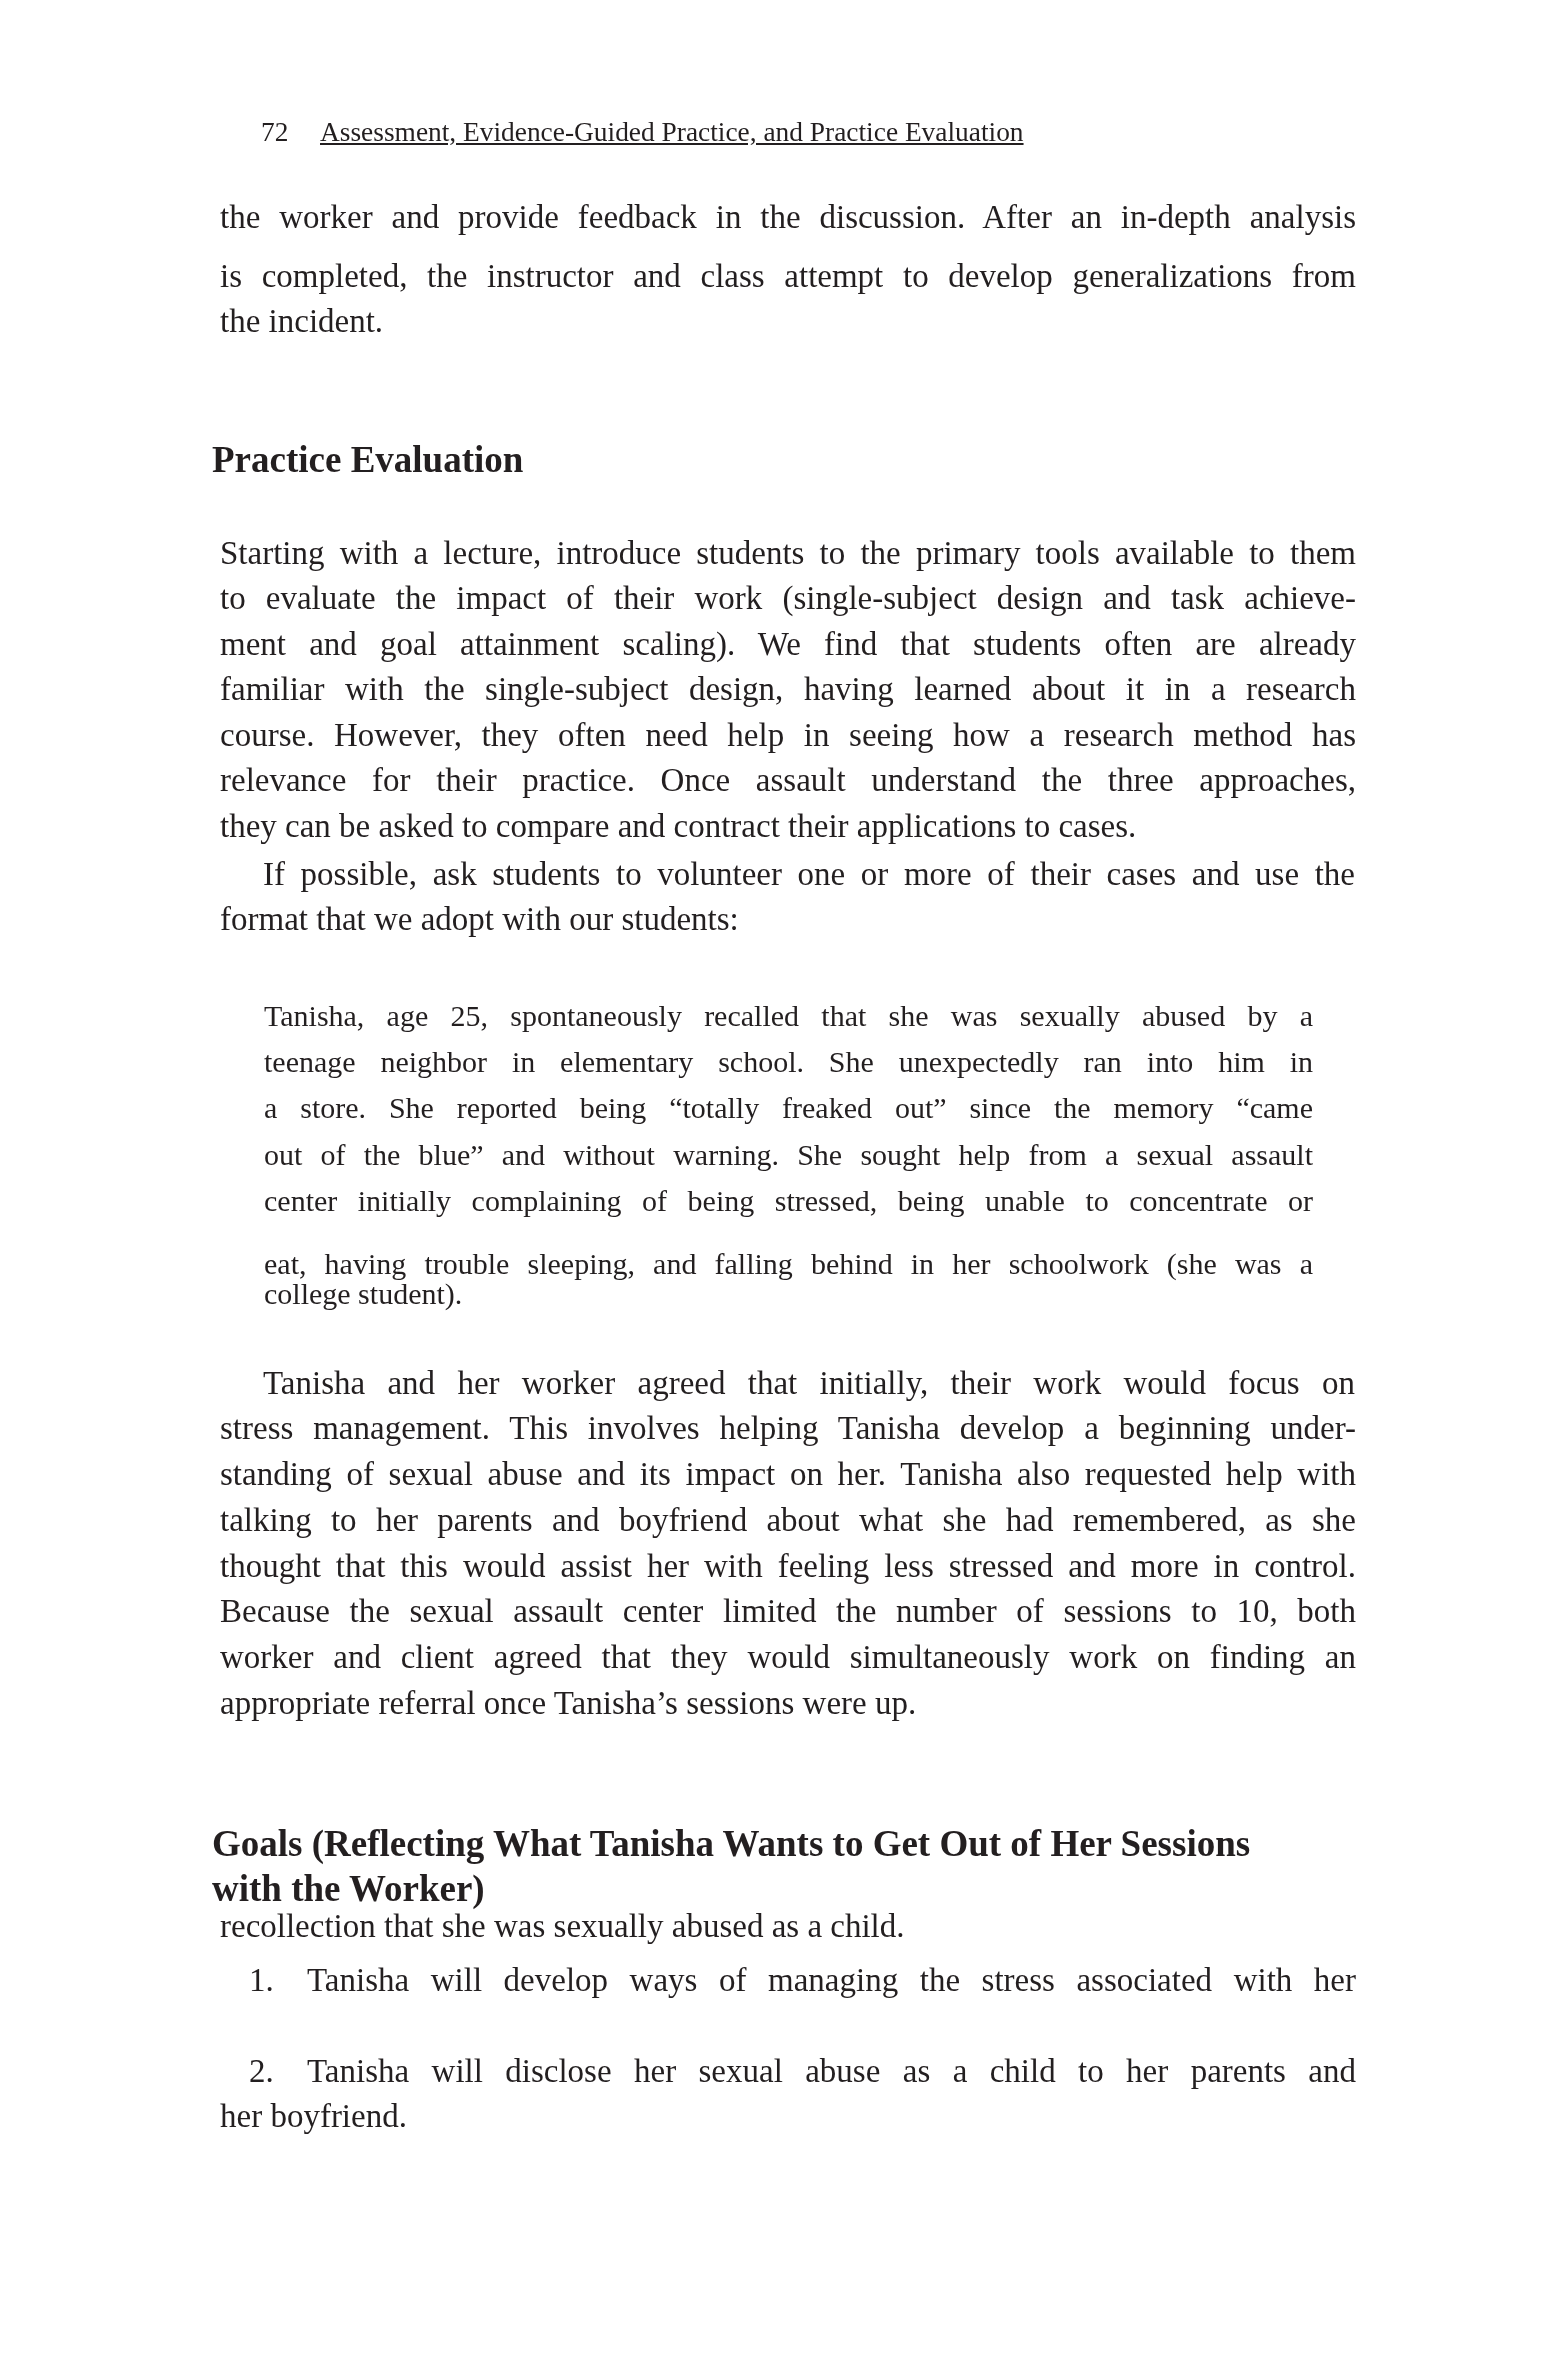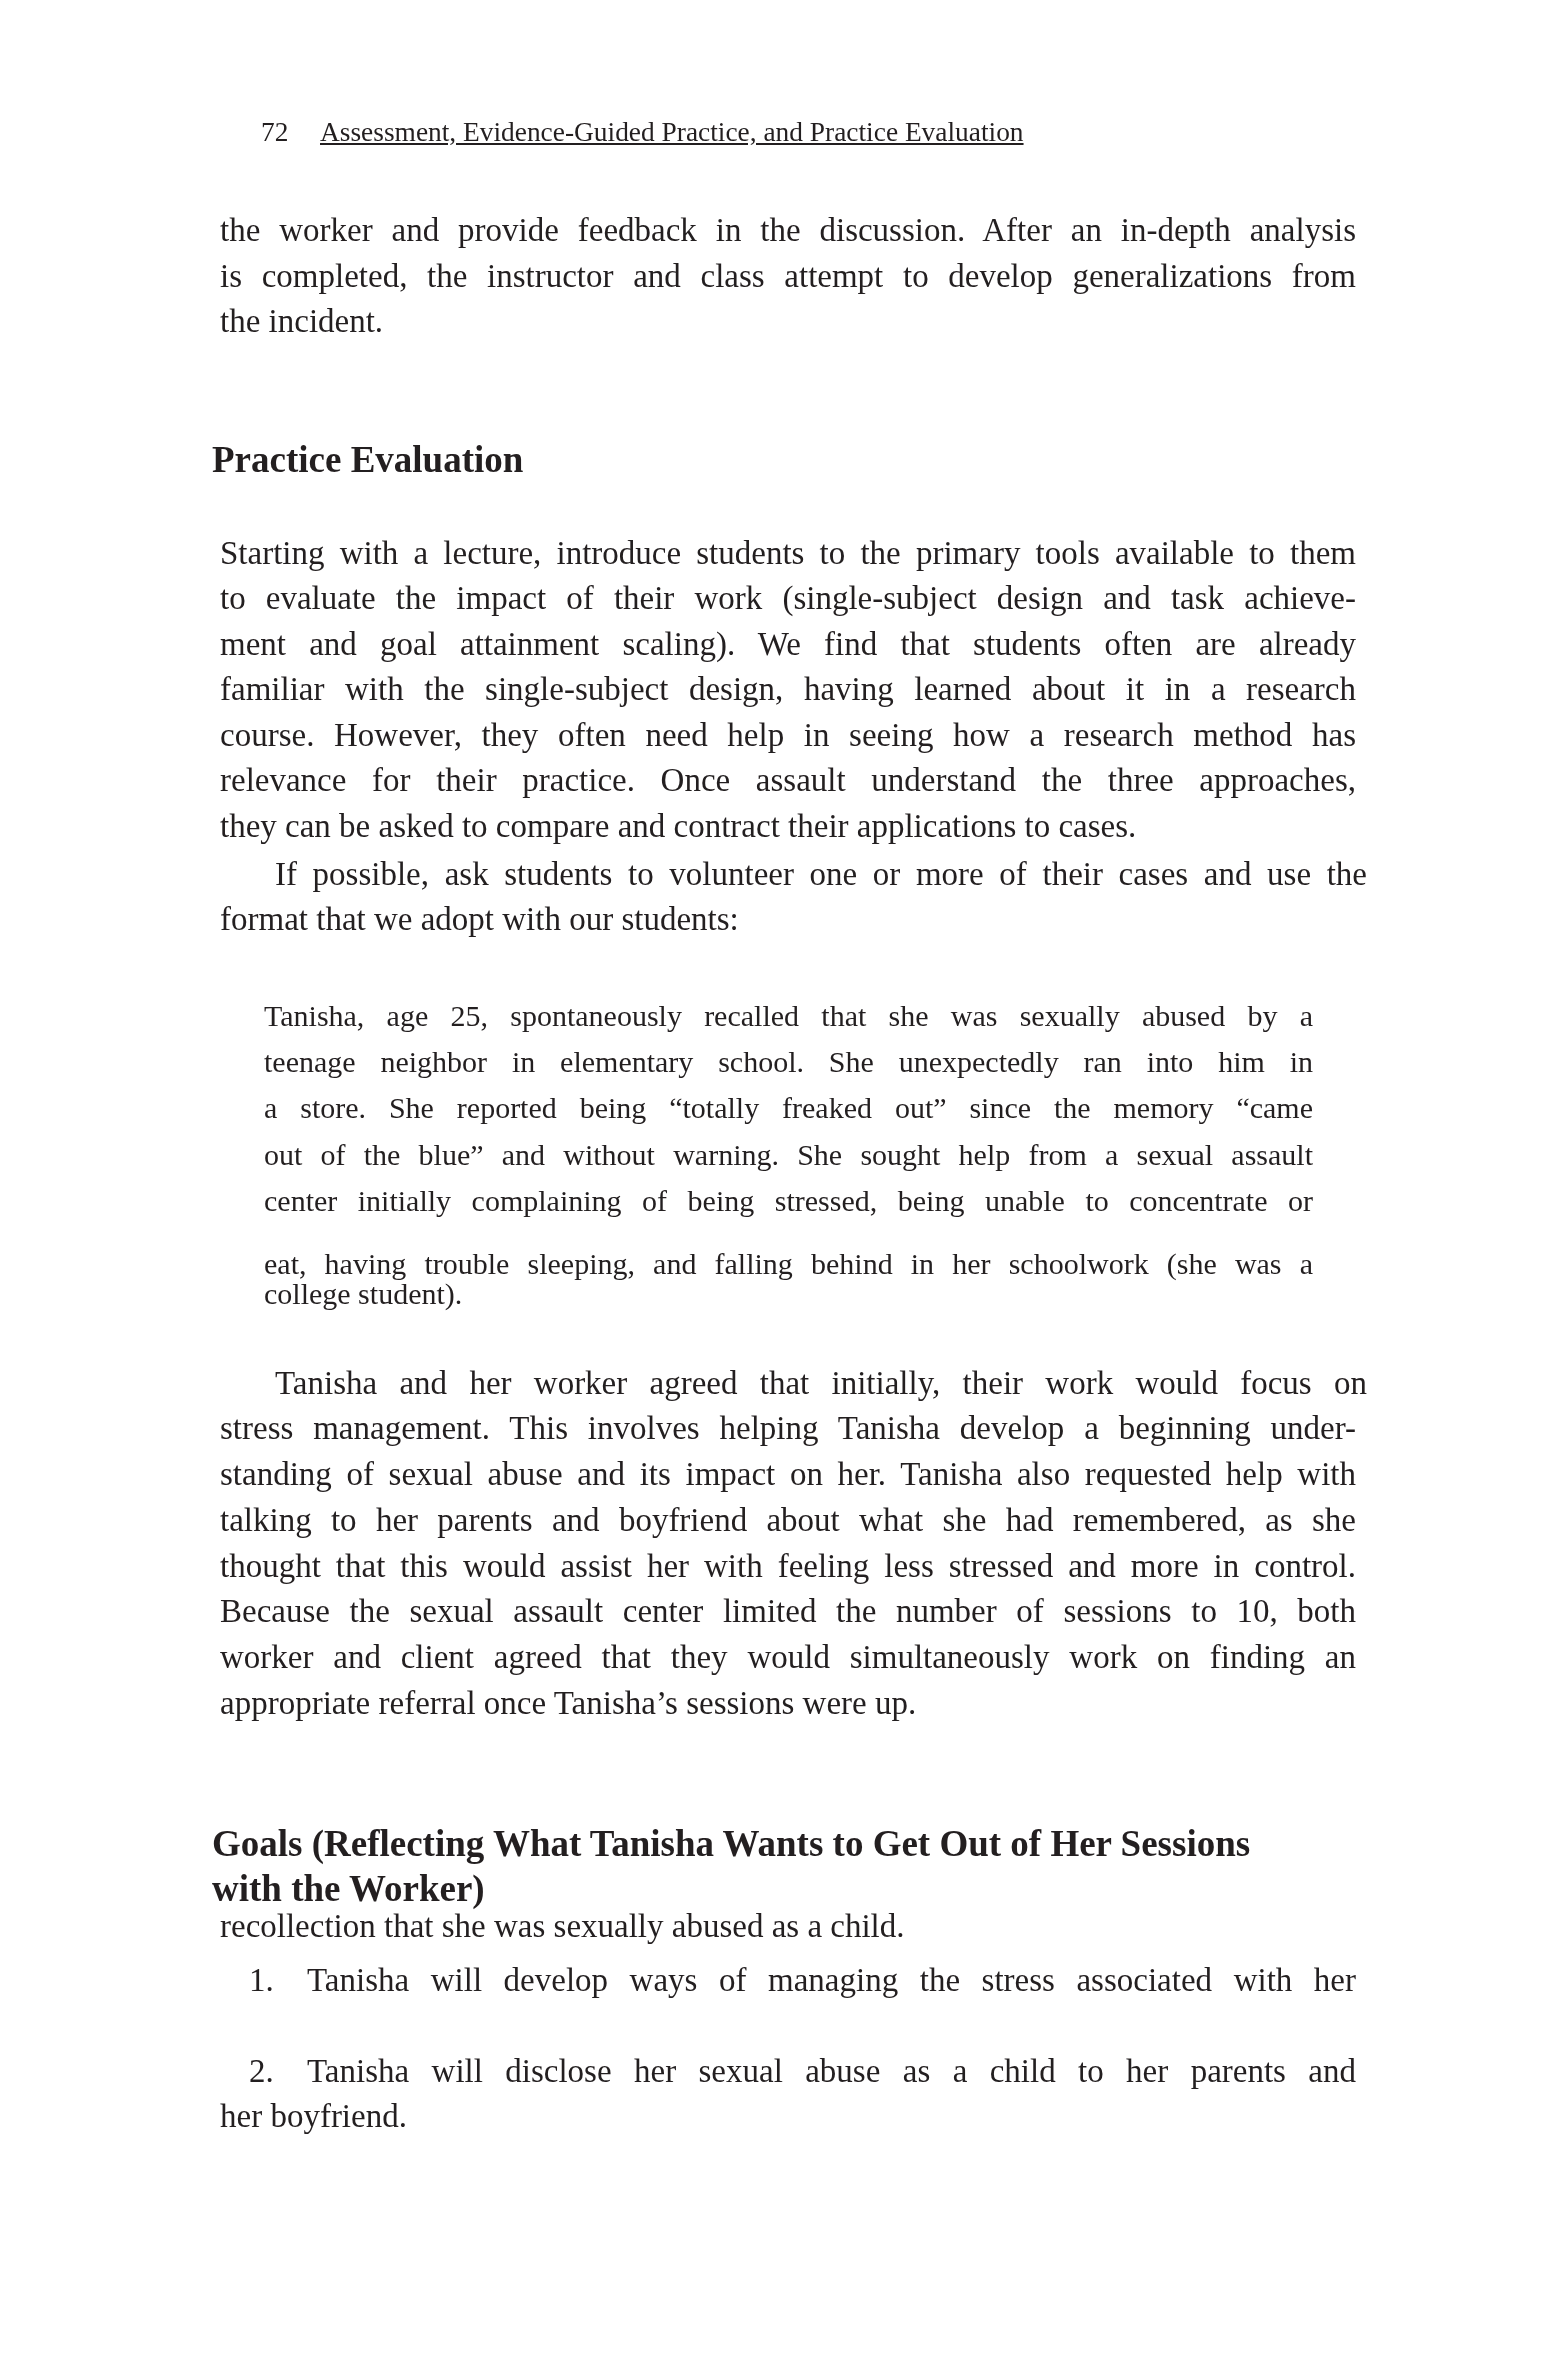--- a/index.html
+++ b/index.html
@@ -6,37 +6,37 @@
   body { width: 1563px; height: 2362px; position: relative; overflow: hidden;
          font-family: "Liberation Serif", "DejaVu Serif", serif; color: #231f20; }
   .page { position: absolute; left: 0; top: 0; width: 1563px; height: 2362px; }
   .running-head { position: absolute; top: 117px; left: 261px; height: 38px;
                   font-size: 27.4px; white-space: nowrap; text-decoration: underline; }
   .running-head .num { display: inline-block; width: 59px; }
   .line { position: absolute; left: 220px; width: 1136px; height: 45px;
           font-size: 33px; line-height: 45px; white-space: nowrap;
           text-align: justify; text-align-last: justify; }
   .line.last { text-align-last: left; }
-  .line.indent { left: 263px; width: 1092px; margin-left: 12px; }
+  .line.indent { left: 263px; width: 1092px; }
   .bq { left: 264px; width: 1049px; font-size: 30px; }
   .h { position: absolute; left: 212px; width: 1136px; font-weight: bold;
        font-size: 37px; line-height: 45px; white-space: nowrap; }
   .li-num { position: absolute; left: 249px; font-size: 33px; line-height: 45px; }
 </style>
 </head>
 <body>
 
 <div class="page">
 
   <div class="running-head">
     <span class="num">72</span><span>Assessment, Evidence-Guided Practice, and Practice Evaluation</span>
   </div>
 
   <div>
-    <div class="line" style="top:208px">the worker and provide feedback in the discussion. After an in-depth analysis</div>
+    <div class="line" style="top:195px">the worker and provide feedback in the discussion. After an in-depth analysis</div>
     <div class="line" style="top:254px">is completed, the instructor and class attempt to develop generalizations from</div>
     <div class="line last" style="top:299px">the incident.</div>
   </div>
 
   <div class="h" style="top:437px">Practice Evaluation</div>
 
   <div>
     <div class="line" style="top:531px">Starting with a lecture, introduce students to the primary tools available to them</div>
     <div class="line" style="top:576px">to evaluate the impact of their work (single-subject design and task achieve-</div>
     <div class="line" style="top:622px">ment and goal attainment scaling). We find that students often are already</div>

